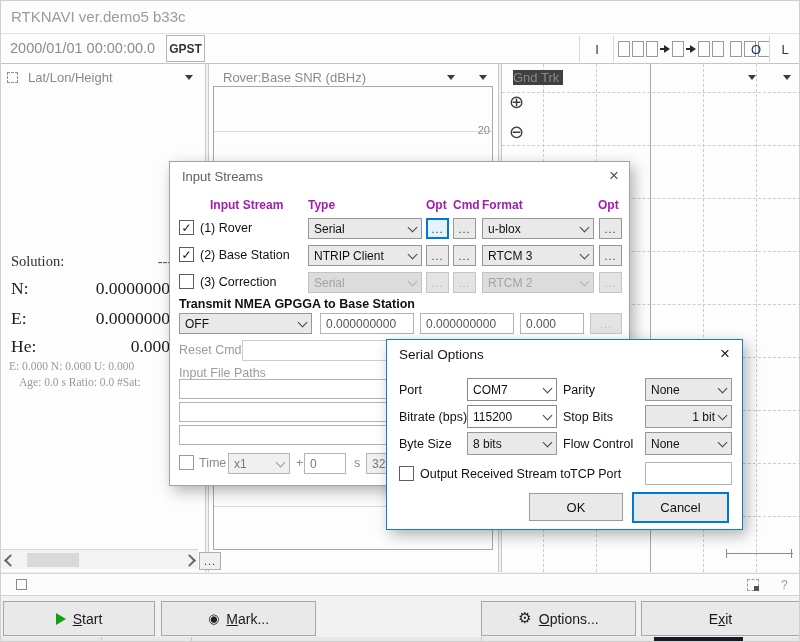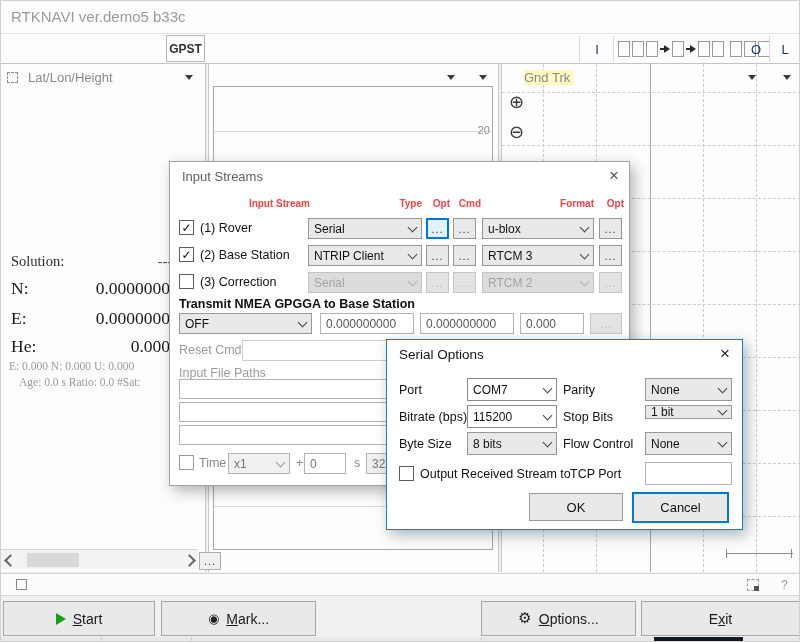--- a/index.html
+++ b/index.html
@@ -32,21 +32,21 @@
 
   .tfield { background:#fff; border:1px solid #b3b3b3; font-size:12px; color:#555;
             display:flex; align-items:center; padding:0 5px; overflow:hidden; }
   .checkbox { background:#fff; border:1px solid #5d5d5d; width:15px; height:15px;
               display:flex; align-items:center; justify-content:center;
               font-size:12px; color:#111; line-height:1; }
 
   .dialog { position:absolute; background:#fff; box-shadow:4px 5px 14px rgba(0,0,0,0.30); }
   .dlabel { font-size:12.5px; color:#111; white-space:nowrap; }
   .dlabel.dim { color:#9b9b9b; }
-  .colhead { font-size:10px; font-weight:600; color:#ef4444; text-align:right; position:absolute; }
+  .colhead { font-size:12px; font-weight:600; color:#a21caf; text-align:left; position:absolute; }
 
   .fbtn { position:absolute; height:33px; background:#e9e9e9; border:1px solid #a6a6a6;
           display:flex; align-items:center; justify-content:center; gap:7px;
           font-size:14px; color:#1a1a1a; }
   .fbtn u { text-decoration:underline; }
   .play-icon { width:0;height:0;border-top:6px solid transparent;border-bottom:6px solid transparent;
                border-left:10px solid #12a112; }
   .glyph { font-family:"DejaVu Sans", sans-serif; font-size:13px; color:#222; line-height:1; }
 
   .okbtn { position:absolute; background:#e9e9e9; border:1px solid #9b9b9b; display:flex;
@@ -70,20 +70,21 @@
 <body>
 
 <div class="root">
 
   <div class="abs" style="left:0;top:0;width:800px;height:32px;background:#fdfdfd;">
     <div class="abs" style="left:10px;top:7px;font-size:15px;color:#9b9b9b;">RTKNAVI ver.demo5 b33c</div>
   </div>
   <div class="hline" style="left:0;top:32px;width:800px;background:#e2e2e2;"></div>
 
   <div class="abs" style="left:0;top:33px;width:800px;height:29px;background:#fdfdfd;">
+    <div class="abs" style="left:9px;top:6px;font-size:14.5px;color:#8c8c8c;">2000/01/01 00:00:00.0</div>
     <div class="abs" style="left:165px;top:1px;width:39px;height:27px;border:1px solid #b5b5b5;background:#fdfdfd;display:flex;align-items:center;justify-content:center;font-size:12px;font-weight:600;color:#333;">GPST</div>
     <div class="vline" style="left:578px;top:2px;height:26px;background:#dadada;"></div>
     <div class="abs" style="left:582px;top:3px;width:28px;height:24px;display:flex;align-items:center;justify-content:center;font-size:13px;color:#1f3864;">I</div>
     <div class="vline" style="left:612px;top:2px;height:26px;background:#dadada;"></div>
 
     <div class="abs" style="left:617px;top:6px;width:142px;height:18px;display:flex;align-items:center;gap:2px;">
       <span class="sq"></span>
       <span class="sq"></span>
       <span class="sq"></span>
       <span class="sarrow">
@@ -136,20 +137,21 @@
           <div class="chevbtn"></div>
         </div>
     </div>
   </div>
   <div class="abs dots" style="left:198px;top:551px;width:22px;height:18px;z-index:2;background:#f0f0f0;border-color:#adadad;">...</div>
 
   <div class="vline" style="left:204px;top:63px;height:508px;"></div>
   <div class="vline" style="left:207px;top:63px;height:508px;"></div>
 
   <div class="panel" style="left:208px;top:63px;width:289px;height:508px;">
+    <div class="abs phead" style="left:14px;top:6px;">Rover:Base SNR (dBHz)</div>
     <div class="abs tri" style="left:238px;top:11px;"></div>
     <div class="abs tri" style="left:270px;top:11px;"></div>
     <div class="abs" style="left:4px;top:22px;width:280px;height:464px;border:1px solid #a8a8a8;background:#fdfdfd;">
       <div class="hline" style="left:0;top:44px;width:278px;background:#dadada;"></div>
       <div class="abs" style="right:2px;top:37px;font-size:11px;color:#8a8a8a;">20</div>
       <div class="hline" style="left:0;top:419px;width:278px;background:#dadada;"></div>
     </div>
   </div>
 
   <div class="vline" style="left:497px;top:63px;height:508px;"></div>
@@ -165,21 +167,21 @@
     <div class="hdash" style="left:0;top:28px;width:299px;"></div>
     <div class="hdash" style="left:0;top:81px;width:299px;"></div>
     <div class="hdash" style="left:0;top:134px;width:299px;"></div>
     <div class="hdash" style="left:0;top:187px;width:299px;"></div>
     <div class="hdash" style="left:0;top:240px;width:299px;"></div>
     <div class="hdash" style="left:0;top:293px;width:299px;"></div>
     <div class="hdash" style="left:0;top:346px;width:299px;"></div>
     <div class="hdash" style="left:0;top:399px;width:299px;"></div>
     <div class="hdash" style="left:0;top:452px;width:299px;"></div>
 
-    <div class="abs phead" style="left:22px;top:6px;background:#fef9c3;padding-right:4px;">Gnd Trk</div>
+    <div class="abs phead" style="left:11px;top:6px;background:#404040;padding-right:4px;">Gnd Trk</div>
     <div class="abs tri" style="left:246px;top:11px;"></div>
     <div class="abs tri" style="left:281px;top:11px;"></div>
 
     <div class="abs glyph" style="left:7px;top:29px;font-size:18px;color:#3c3c3c;background:#fdfdfd;">⊕</div>
     <div class="abs glyph" style="left:7px;top:59px;font-size:18px;color:#3c3c3c;background:#fdfdfd;">⊖</div>
 
     <div class="abs" style="left:236px;top:469px;font-size:11px;color:#8a8a8a;background:#fdfdfd;padding:0 3px;margin-top:44px;">50 cm</div>
     <div class="abs" style="left:224px;top:485px;width:66px;height:9px;border-left:1px solid #8a8a8a;border-right:1px solid #8a8a8a;">
       <div class="hline" style="left:0;top:4px;width:66px;background:#8a8a8a;"></div>
     </div>
@@ -296,21 +298,21 @@
         <span class="txt">None</span>
         <span class="chev"></span>
       </div>
 
     <div class="abs dlabel" style="left:12px;top:70px;">Bitrate (bps)</div>
     <div class="combo abs white" style="left:80px;top:65px;width:90px;height:23px;">
         <span class="txt">115200</span>
         <span class="chev"></span>
       </div>
     <div class="abs dlabel" style="left:176px;top:70px;">Stop Bits</div>
-    <div class="combo abs" style="left:258px;top:65px;width:87px;height:14px;">
+    <div class="combo abs" style="left:258px;top:65px;width:87px;height:23px;text-align:right;">
         <span class="txt">1 bit</span>
         <span class="chev"></span>
       </div>
 
     <div class="abs dlabel" style="left:12px;top:97px;">Byte Size</div>
     <div class="combo abs" style="left:80px;top:92px;width:90px;height:23px;">
         <span class="txt">8 bits</span>
         <span class="chev"></span>
       </div>
     <div class="abs dlabel" style="left:176px;top:97px;">Flow Control</div>

